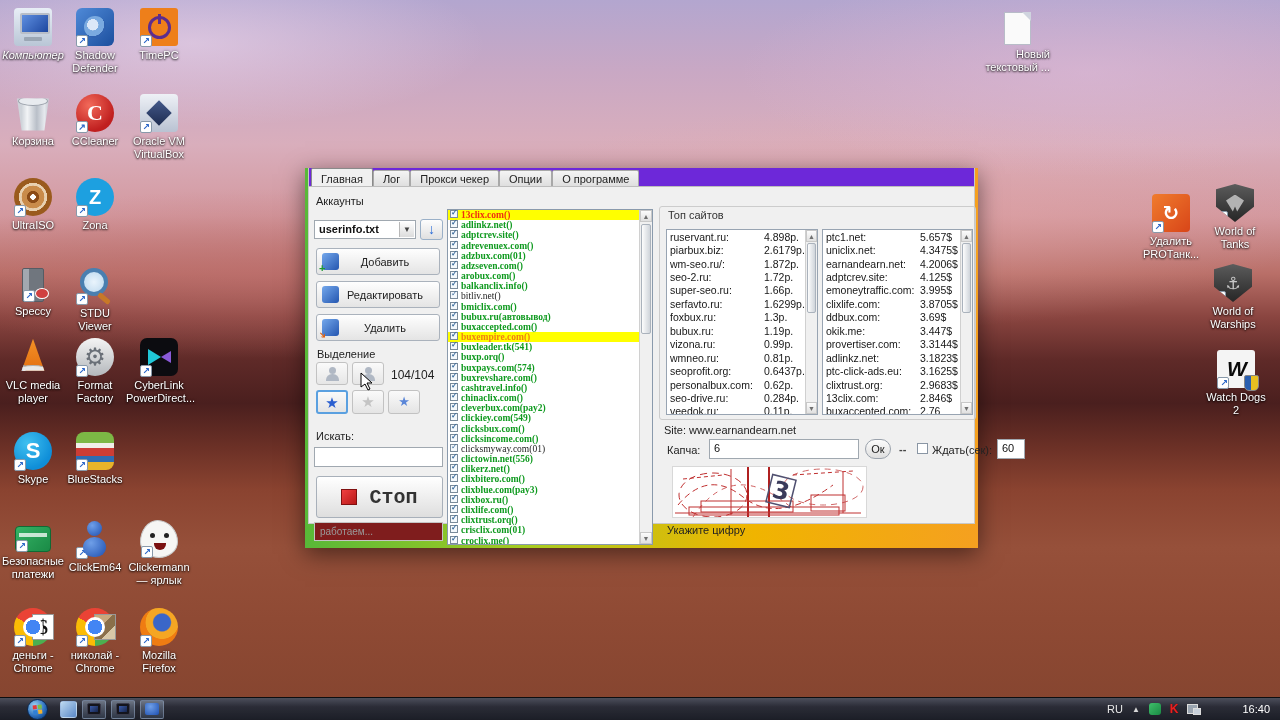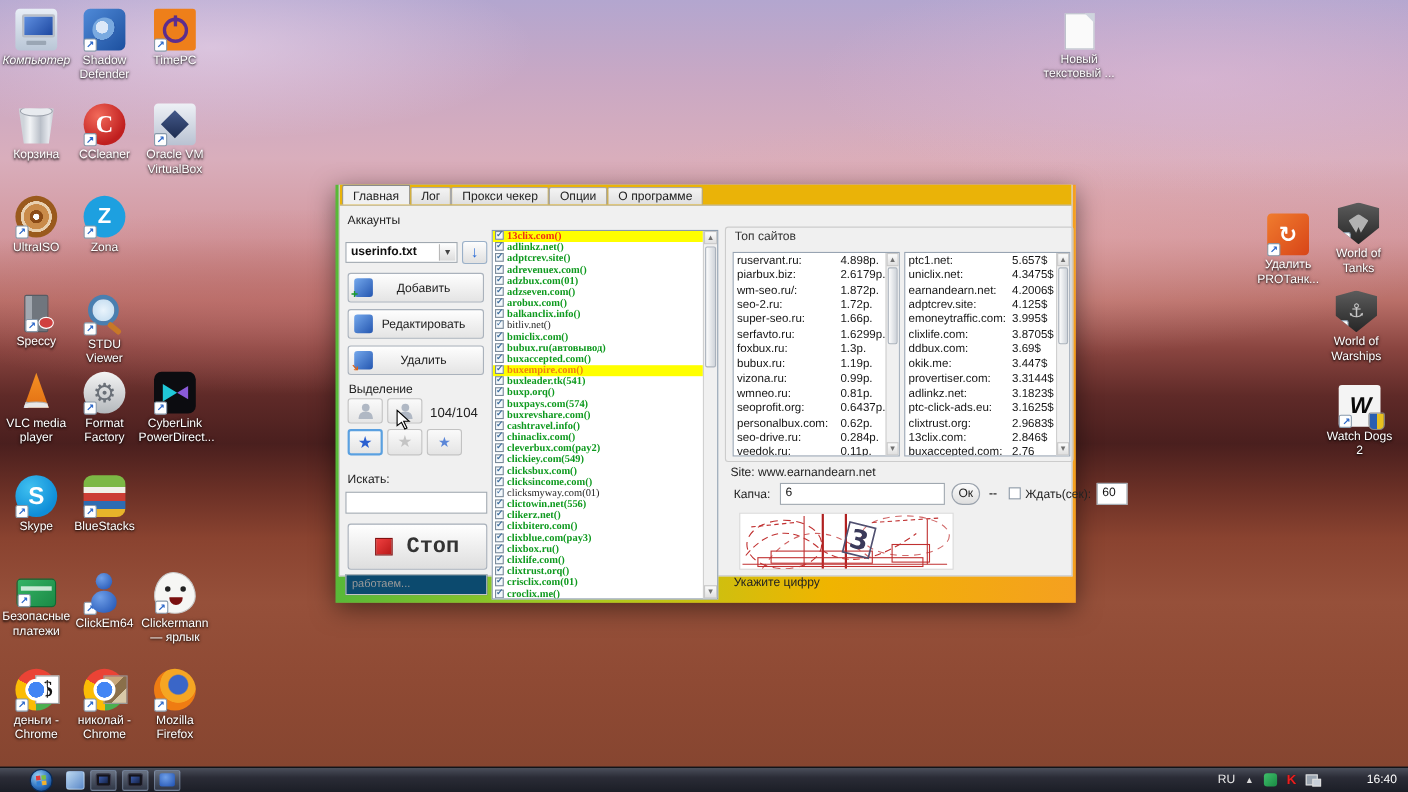--- a/index.html
+++ b/index.html
@@ -78,21 +78,21 @@
   #titlebar { height:21px; margin:0 -3px; padding:0 4px; display:flex; align-items:center;
     background:linear-gradient(90deg,#2286c8 0%, #2aa0d8 25%, #3cb44b 48%, #9ecb1e 62%, #e3d400 75%, #f5a81e 92%, #f0a020 100%); }
   #titlebar .appico { width:13px; height:13px; margin-right:5px; border-radius:2px;
     background:linear-gradient(135deg,#cfe4ff,#2a66c8); border:1px solid #1a3a70; }
   #titlebar .ttl { color:#fff; font-size:11px; font-weight:bold; text-shadow:0 1px 1px rgba(0,0,0,.5); flex:1; }
   .btn-close { width:21px; height:15px; background:linear-gradient(#ffffff,#d2d2d2); border:1px solid #888;
     border-radius:2px; font-size:9px; line-height:12px; text-align:center; color:#333; font-weight:bold; }
   #client { background:#f0f0f0; height:356px; position:relative; border:1px solid #c8c8c8; border-top:none; }
 
   
-  #tabs { position:absolute; top:0; left:0; right:0; height:19px; border-bottom:1px solid #bdbdbd; background:#eab308; display:flex; padding-left:2px; }
+  #tabs { position:absolute; top:0; left:0; right:0; height:19px; border-bottom:1px solid #bdbdbd; background:#6d28d9; display:flex; padding-left:2px; }
   .tab { font-size:11px; padding:2px 9px 0; margin-top:2px; border:1px solid #a8a8a8; border-bottom:none; border-radius:2px 2px 0 0; background:linear-gradient(#f4f4f4,#dfdfdf); color:#222; }
   .tab.sel { background:#f0f0f0; margin-top:0; padding-top:4px; font-weight:normal; border-color:#8a8a8a; }
 
   
   .lbl { position:absolute; font-size:11px; color:#222; }
   .combo { position:absolute; left:5px; top:52px; width:102px; height:19px; background:#fff; border:1px solid #a0a8b0; font-size:11px; line-height:17px; padding-left:4px; color:#111; font-weight:bold; }
   .combo .drop { position:absolute; right:1px; top:1px; bottom:1px; width:15px; background:linear-gradient(#fdfdfd,#dcdcdc); border-left:1px solid #b8b8b8; color:#444; font-size:8px; text-align:center; line-height:15px; font-weight:normal; }
   .dlbtn { position:absolute; left:111px; top:51px; width:23px; height:21px; background:linear-gradient(#fdfdfd,#e0e0e0); border:1px solid #9ab0c8; border-radius:3px; color:#2a6cd8; font-weight:bold; font-size:14px; text-align:center; line-height:18px; }
   .abtn { position:absolute; left:7px; width:124px; height:27px; background:linear-gradient(#fefefe,#e4e4e4); border:1px solid #aab2bc; border-radius:3px; display:flex; align-items:center; font-size:11px; color:#222; }
   .abtn .cube { width:17px; height:17px; margin:0 6px 0 5px; border-radius:3px; background:linear-gradient(135deg,#74a8ec,#2456b0); position:relative; }
@@ -104,21 +104,21 @@
   .person::before { content:""; position:absolute; top:4px; left:12px; width:7px; height:7px; border-radius:50%; background:#b0b8c4; }
   .person::after { content:""; position:absolute; bottom:3px; left:9px; width:13px; height:7px; border-radius:6px 6px 0 0; background:#b0b8c4; }
   .starbtn { position:absolute; width:32px; height:24px; background:linear-gradient(#fafafa,#e4e4e4); border:1px solid #c2c2c2; border-radius:3px; text-align:center; font-size:15px; line-height:22px; }
   .starbtn.focus { border:2px solid #5aa0e0; color:#2a5fd0; }
   .starbtn.dim { color:#c4c4c4; }
   .starbtn.half { color:#5a86d8; font-size:13px; }
   .searchbox { position:absolute; left:5px; top:279px; width:129px; height:20px; background:#fff; border:1px solid #a0a8b0; }
   .stopbtn { position:absolute; left:7px; top:308px; width:127px; height:42px; background:linear-gradient(#ffffff,#dedede); border:1px solid #a8b0ba; border-radius:3px; display:flex; align-items:center; justify-content:center; gap:12px; }
   .stopbtn .sq { width:16px; height:16px; background:linear-gradient(135deg,#f04040,#b81818); border:1px solid #801010; }
   .stopbtn .t { font-size:20px; font-weight:bold; color:#333;font-family:Liberation Mono, monospace; }
-  .statusbox { position:absolute; left:5px; top:354px; width:129px; height:19px; border:1px solid #c4c4c4; background:#0c4a6e; font-size:10px; color:#9a9a9a; padding:3px 5px; }
+  .statusbox { position:absolute; left:5px; top:354px; width:129px; height:19px; border:1px solid #c4c4c4; background:#7f1d1d; font-size:10px; color:#9a9a9a; padding:3px 5px; }
 
   
   #sitelist { position:absolute; left:138px; top:41px; width:206px; height:336px; background:#fff; border:1px solid #8a9aac; overflow:hidden; }
   .srow { height:10.18px; display:flex; align-items:flex-start; font-size:9.5px; font-weight:bold; white-space:nowrap; padding-left:2px;font-family:Liberation Serif, serif; }
   .srow .cbx { width:8px; height:8px; border:1px solid #7a8a9a; background:#f4f8fc; margin-right:3px; position:relative; flex:0 0 auto; }
   .srow .cbx::after { content:"✓"; position:absolute; top:-3px; left:0px; font-size:8px; color:#3a6a9a; }
   .srow.green { color:#0f9a1f; }
   .srow.black { color:#222; font-weight:normal; }
   .srow.hl-red { background:#ffff00; color:#f03010; }
   .srow.hl-orange { background:#ffff00; color:#f08010; }
@@ -285,21 +285,21 @@
           <span class="sc-badge">↗</span>
         </div>
         <div class="lab">николай - Chrome</div>
       </div>
       <div class="dicon" style="left: 126px; top: 608px;">
         <div class="art a-firefox">
           <span class="sc-badge">↗</span>
         </div>
         <div class="lab">Mozilla Firefox</div>
       </div>
-      <div class="dicon" style="left: 948px; top: 12px;">
+      <div class="dicon" style="left: 984px; top: 12px; text-align: right;">
         <div class="art a-newdoc"></div>
         <div class="lab">Новый текстовый ...</div>
       </div>
       <div class="dicon" style="left: 1138px; top: 194px;">
         <div class="art a-protank">↻<span class="sc-badge">↗</span></div>
         <div class="lab">Удалить PROТанк...</div>
       </div>
       <div class="dicon" style="left: 1202px; top: 184px;">
         <div class="art a-wot">
           <span class="sc-badge">↗</span>

